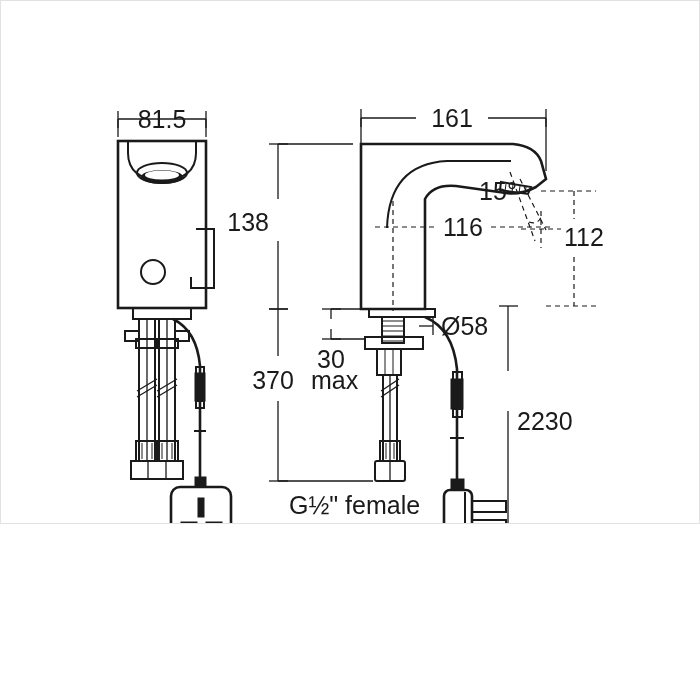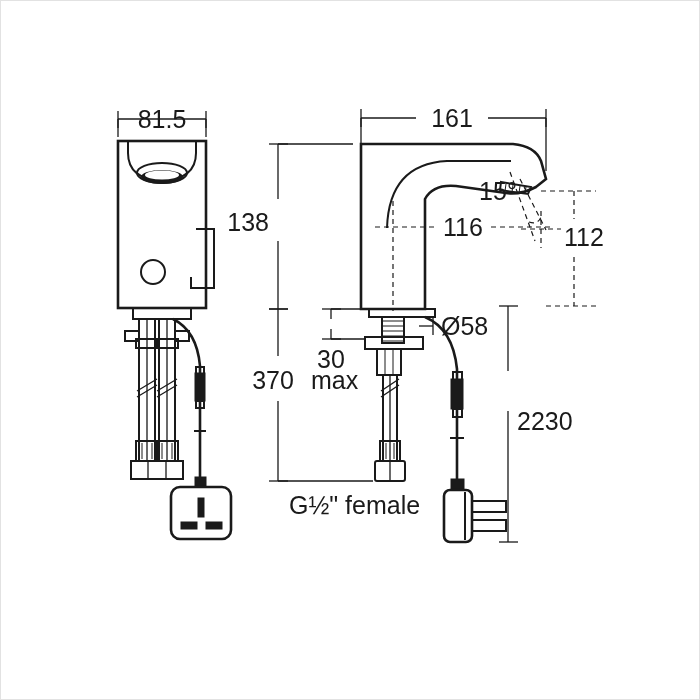--- a/index.html
+++ b/index.html
@@ -1,17 +1,17 @@
 <!DOCTYPE html>
 <html><head>
 <meta charset="utf-8">
 <style>
   html,body{margin:0;padding:0;background:#ffffff;}
   body{width:700px;height:700px;font-family:"Liberation Sans",sans-serif;}
-  #stage{position:relative;width:700px;height:700px;background:#fff;box-sizing:border-box;border:1px solid #e2e2e2;overflow:hidden;}
+  #stage{position:relative;width:700px;height:524px;background:#fff;box-sizing:border-box;border:1px solid #e2e2e2;overflow:hidden;}
   svg#dwg{position:absolute;left:0;top:0;width:700px;height:700px;display:block;}
   text{font-family:"Liberation Sans",sans-serif;fill:#1a1a1a;}
   .dim-text{font-size:25px;}
   .solid{fill:none;stroke:#1a1a1a;}
   .thick{stroke-width:2.6;}
   .med{stroke-width:2;}
   .thin{stroke-width:1.3;}
   .hair{stroke-width:1;}
   .dimline{fill:none;stroke:#1a1a1a;stroke-width:1.3;}
   .dashfine{fill:none;stroke:#1a1a1a;stroke-width:1.2;stroke-dasharray:5 4;}

